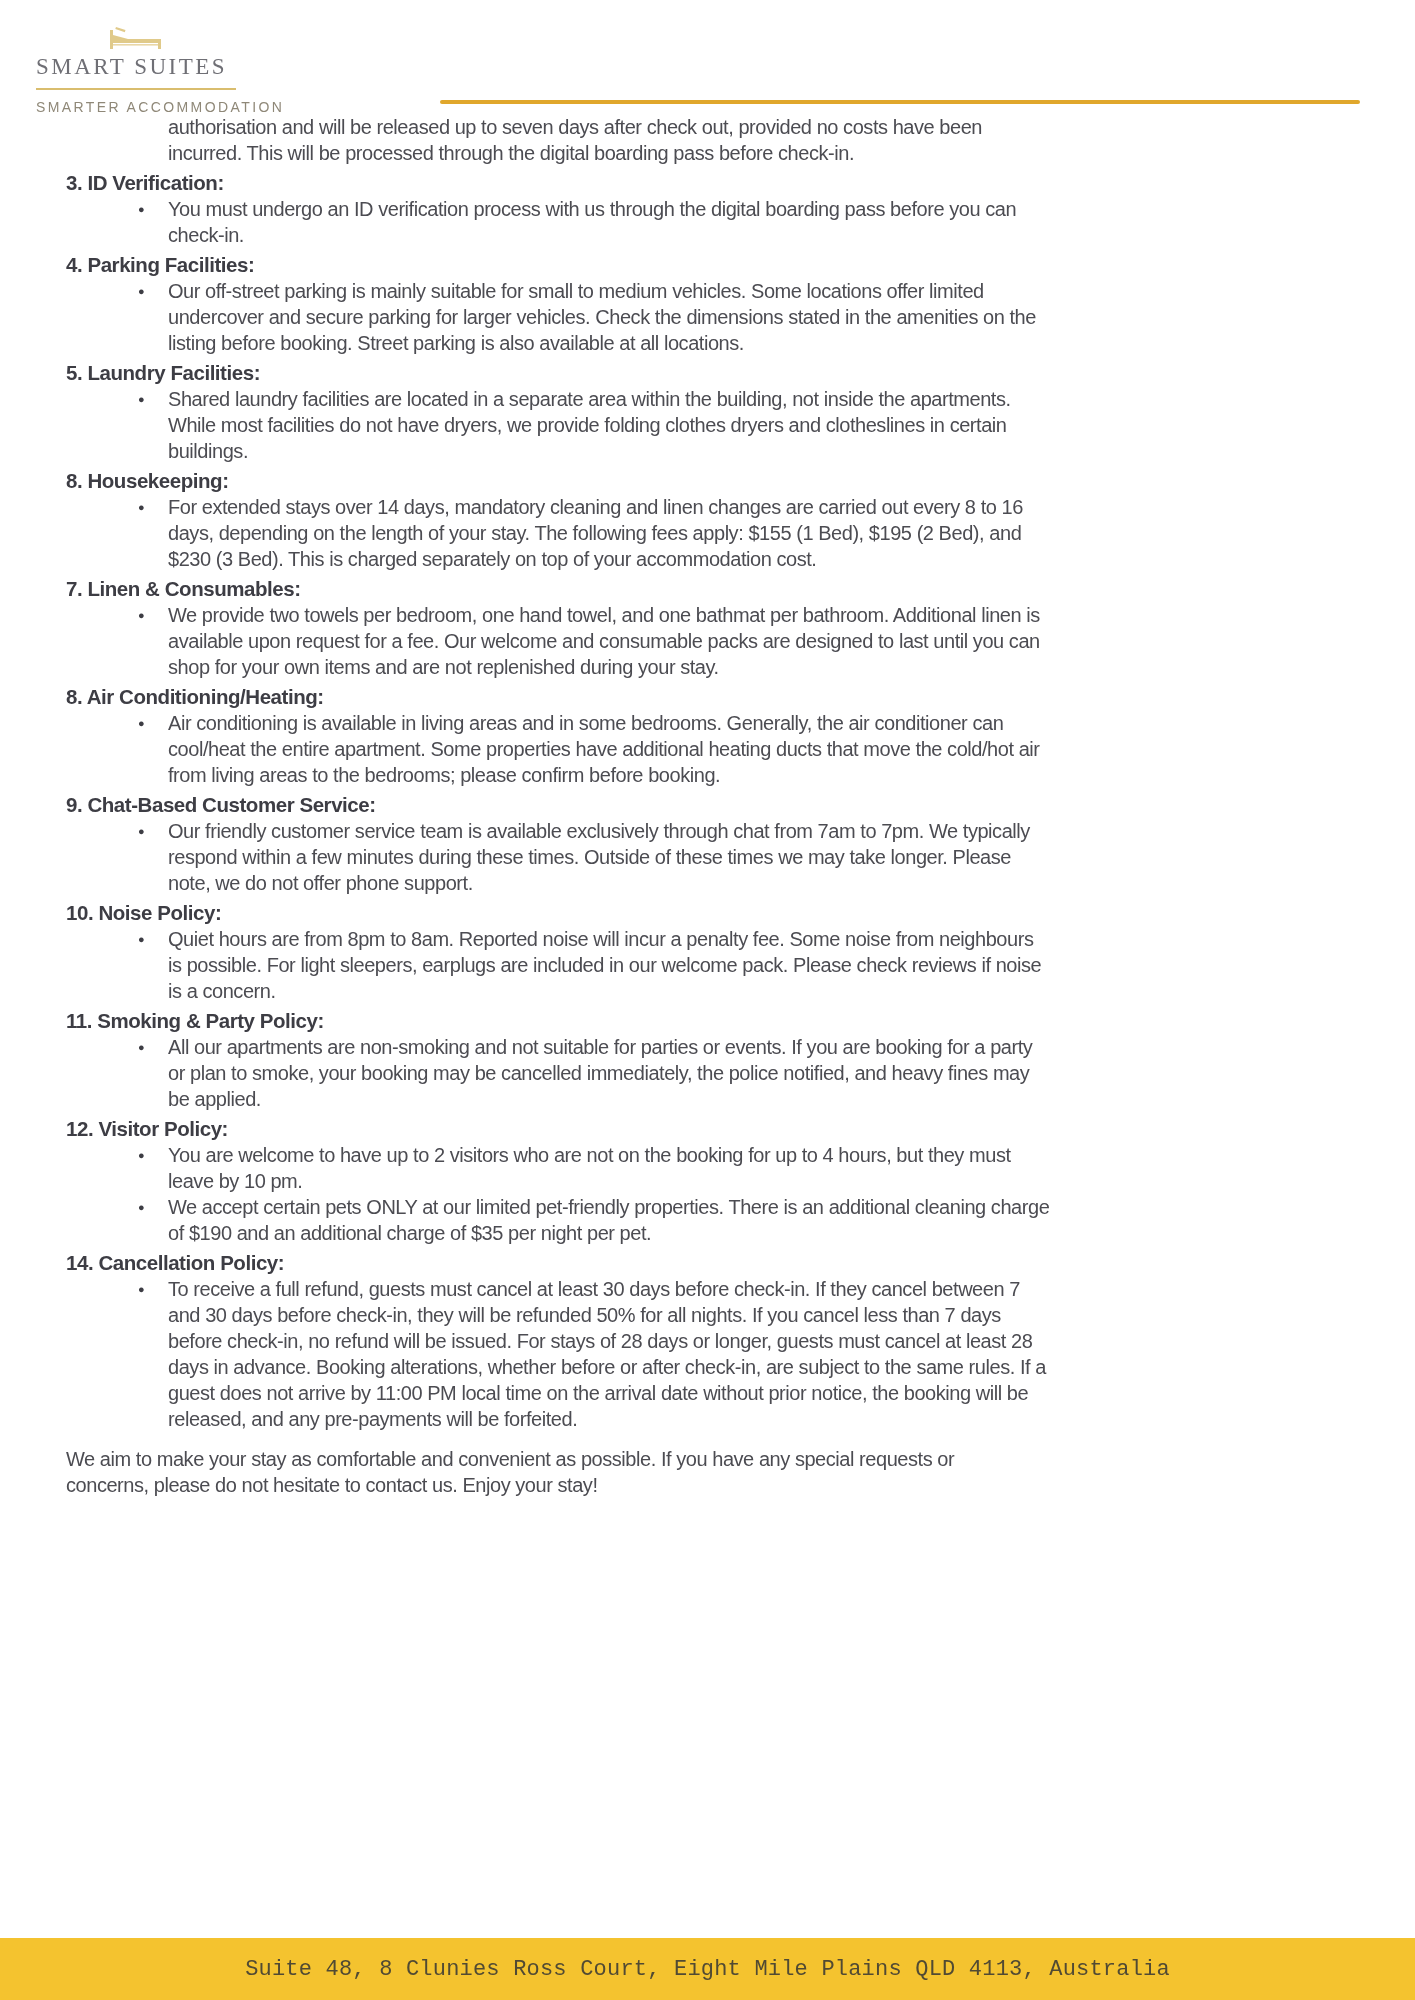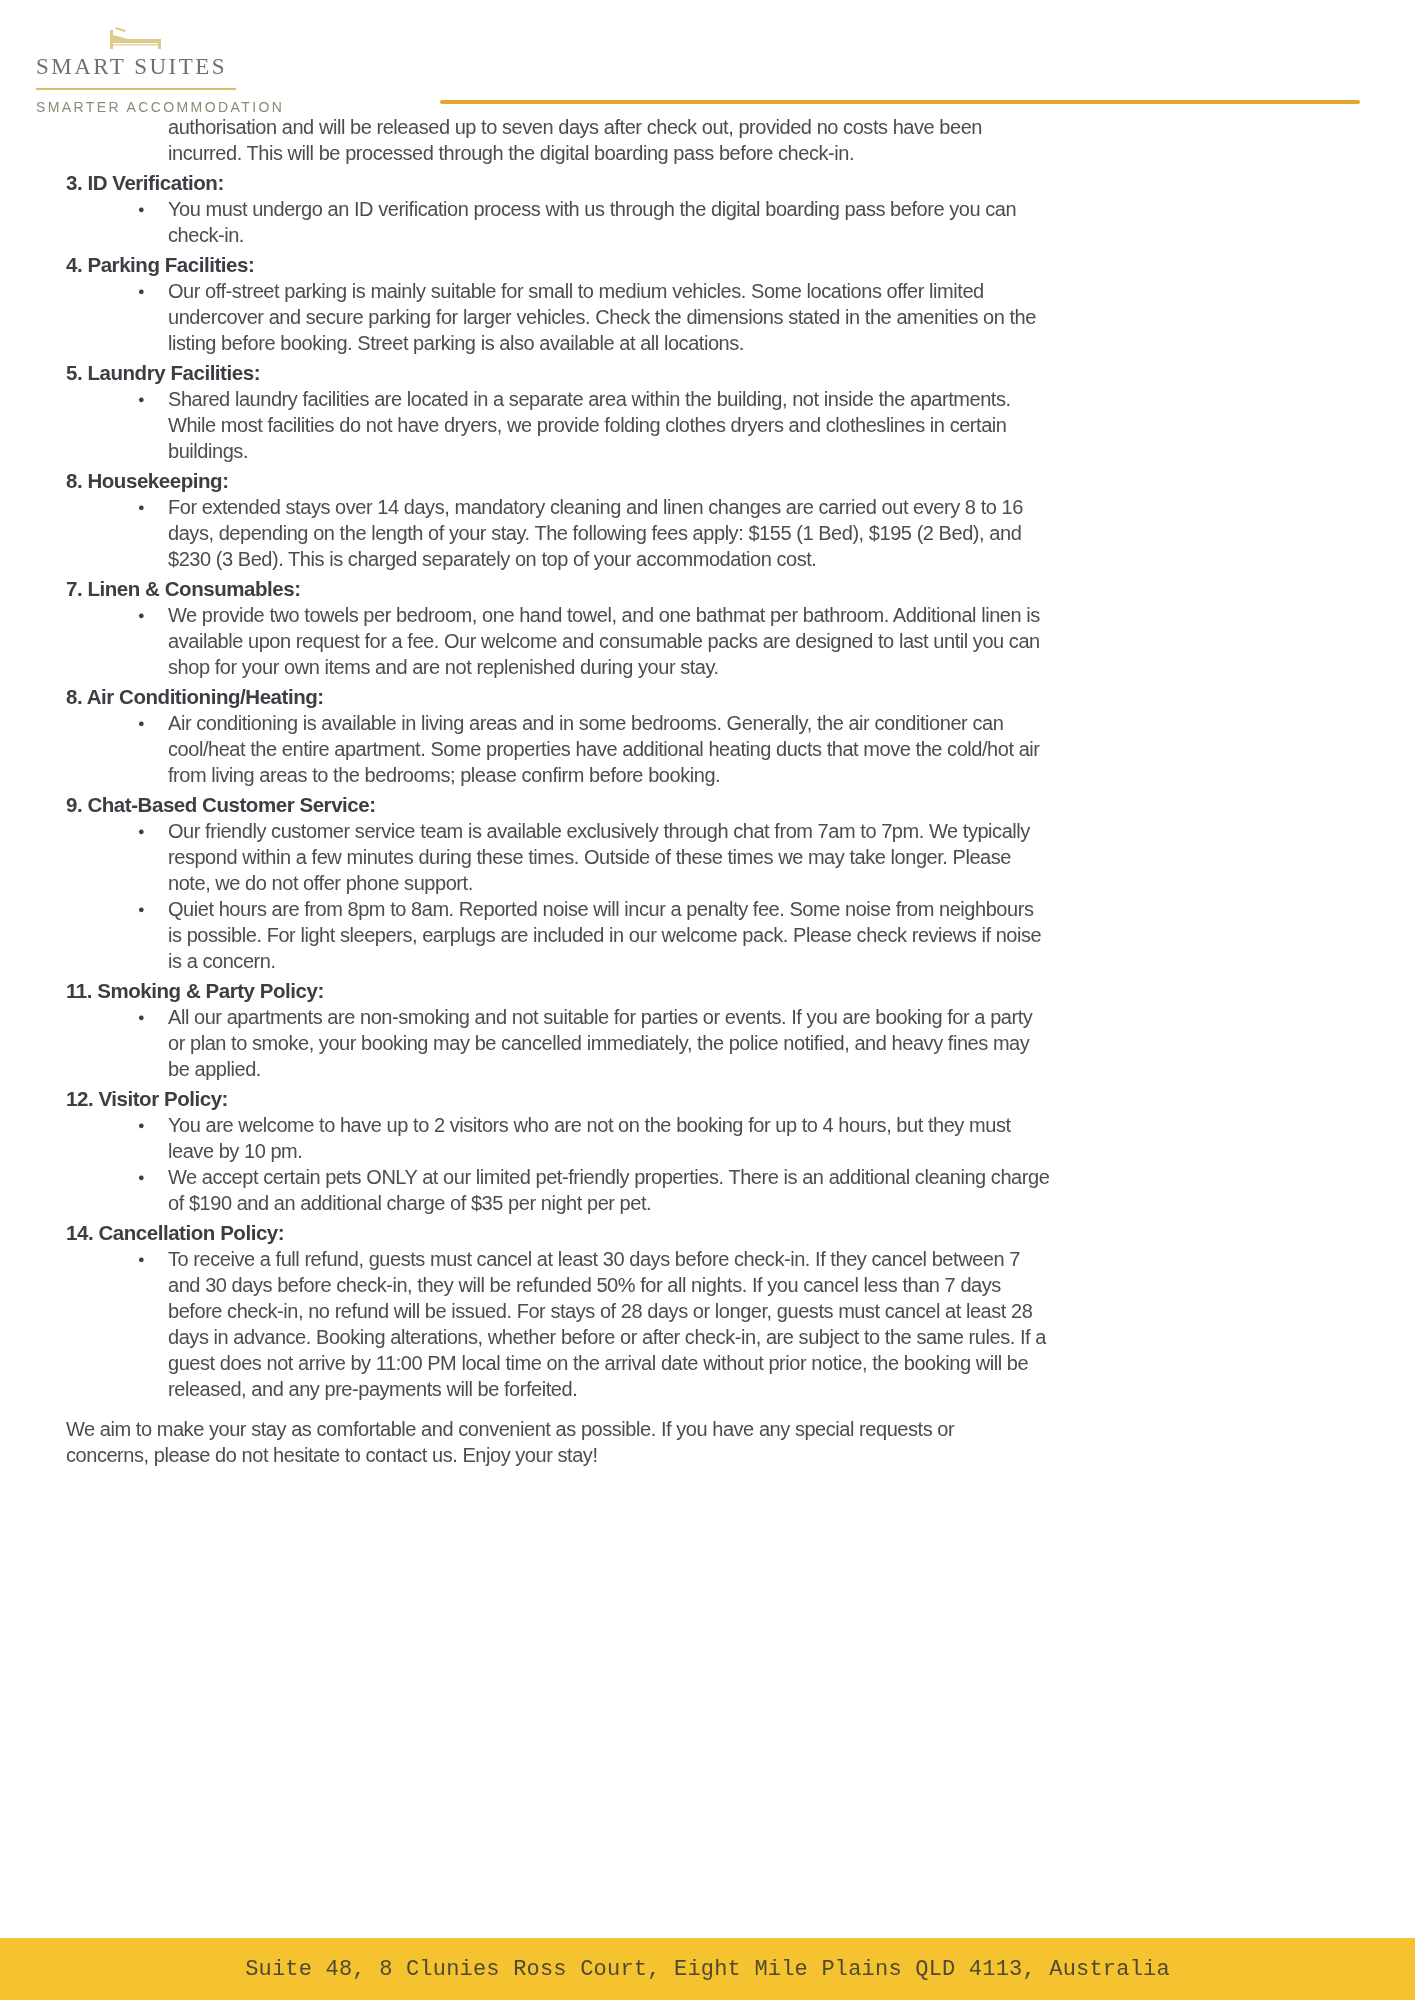--- a/index.html
+++ b/index.html
@@ -129,20 +129,21 @@
     <h3 class="sec-head">9. Chat-Based Customer Service:</h3>
     <ul class="bullets">
             <li>
               <span class="marker">●</span>
               <span class="btext">Our friendly customer service team is available exclusively through chat from 7am to 7pm. We typically respond within a few minutes during these times. Outside of these times we may take longer. Please note, we do not offer phone support.</span>
             </li>
           </ul>
   </div>
 
   <div class="section">
+    <h3 class="sec-head">10. Noise Policy:</h3>
     <ul class="bullets">
             <li>
               <span class="marker">●</span>
               <span class="btext">Quiet hours are from 8pm to 8am. Reported noise will incur a penalty fee. Some noise from neighbours is possible. For light sleepers, earplugs are included in our welcome pack. Please check reviews if noise is a concern.</span>
             </li>
           </ul>
   </div>
 
   <div class="section">
     <h3 class="sec-head">11. Smoking &amp; Party Policy:</h3>

